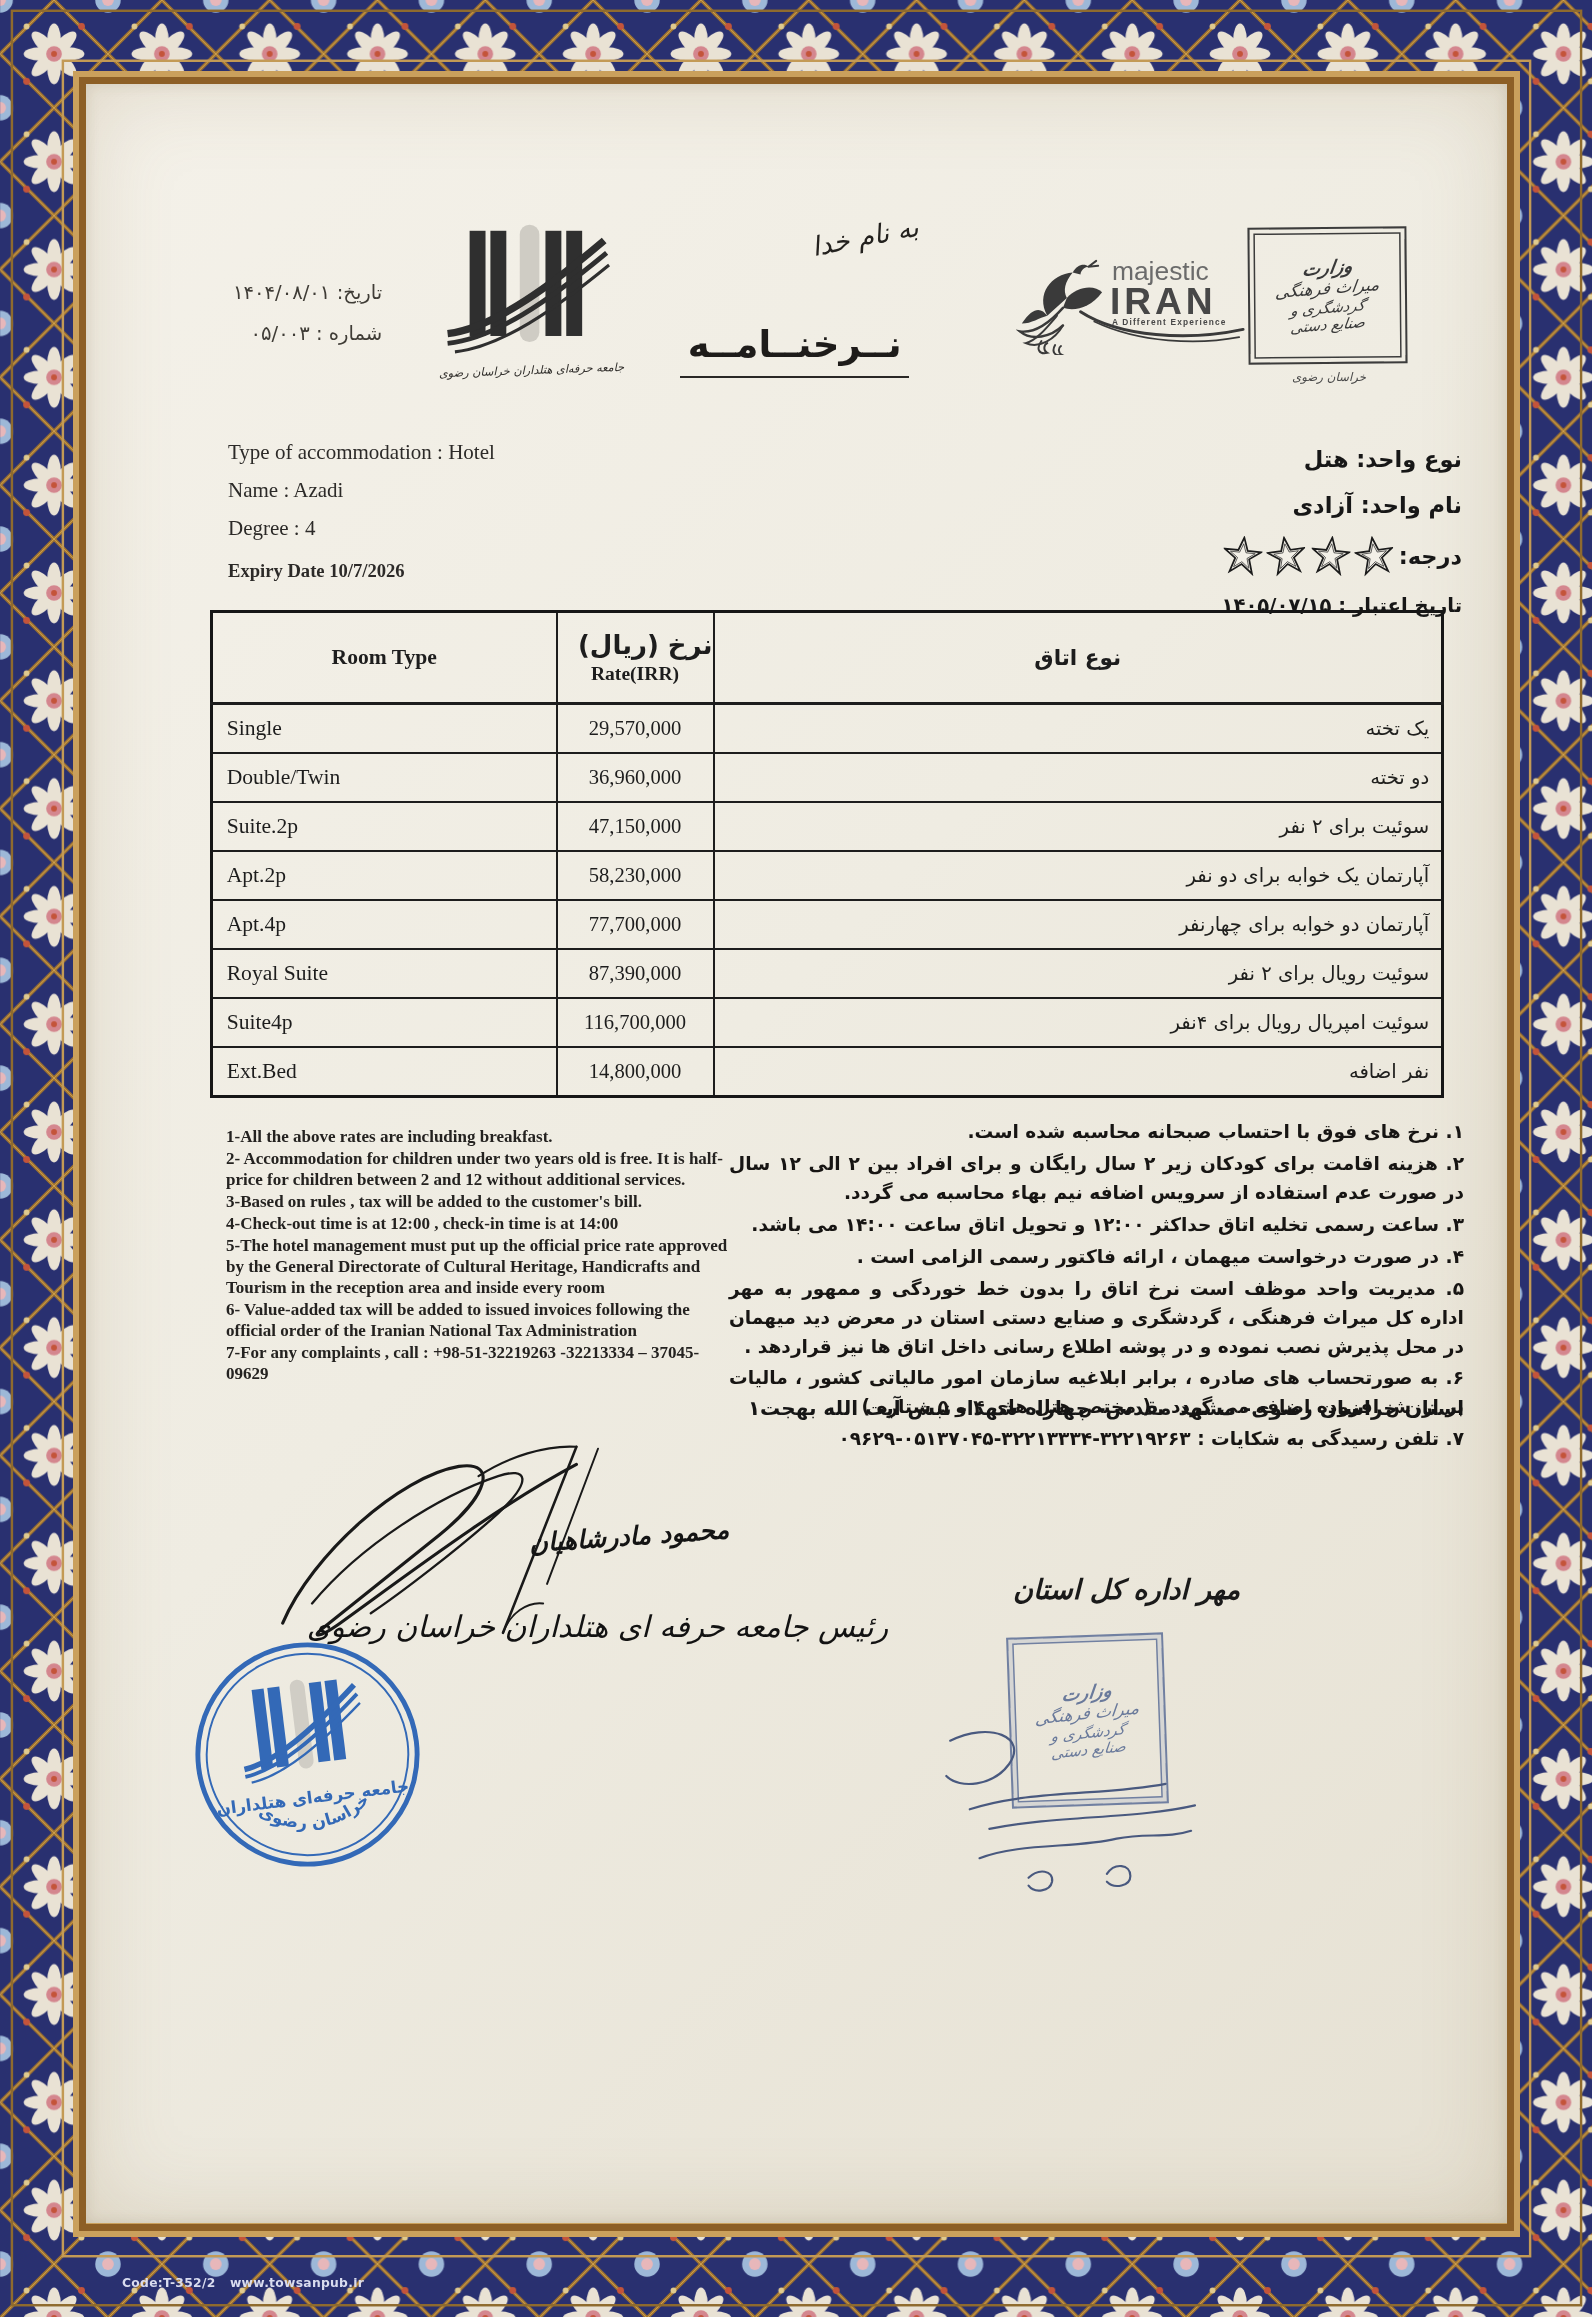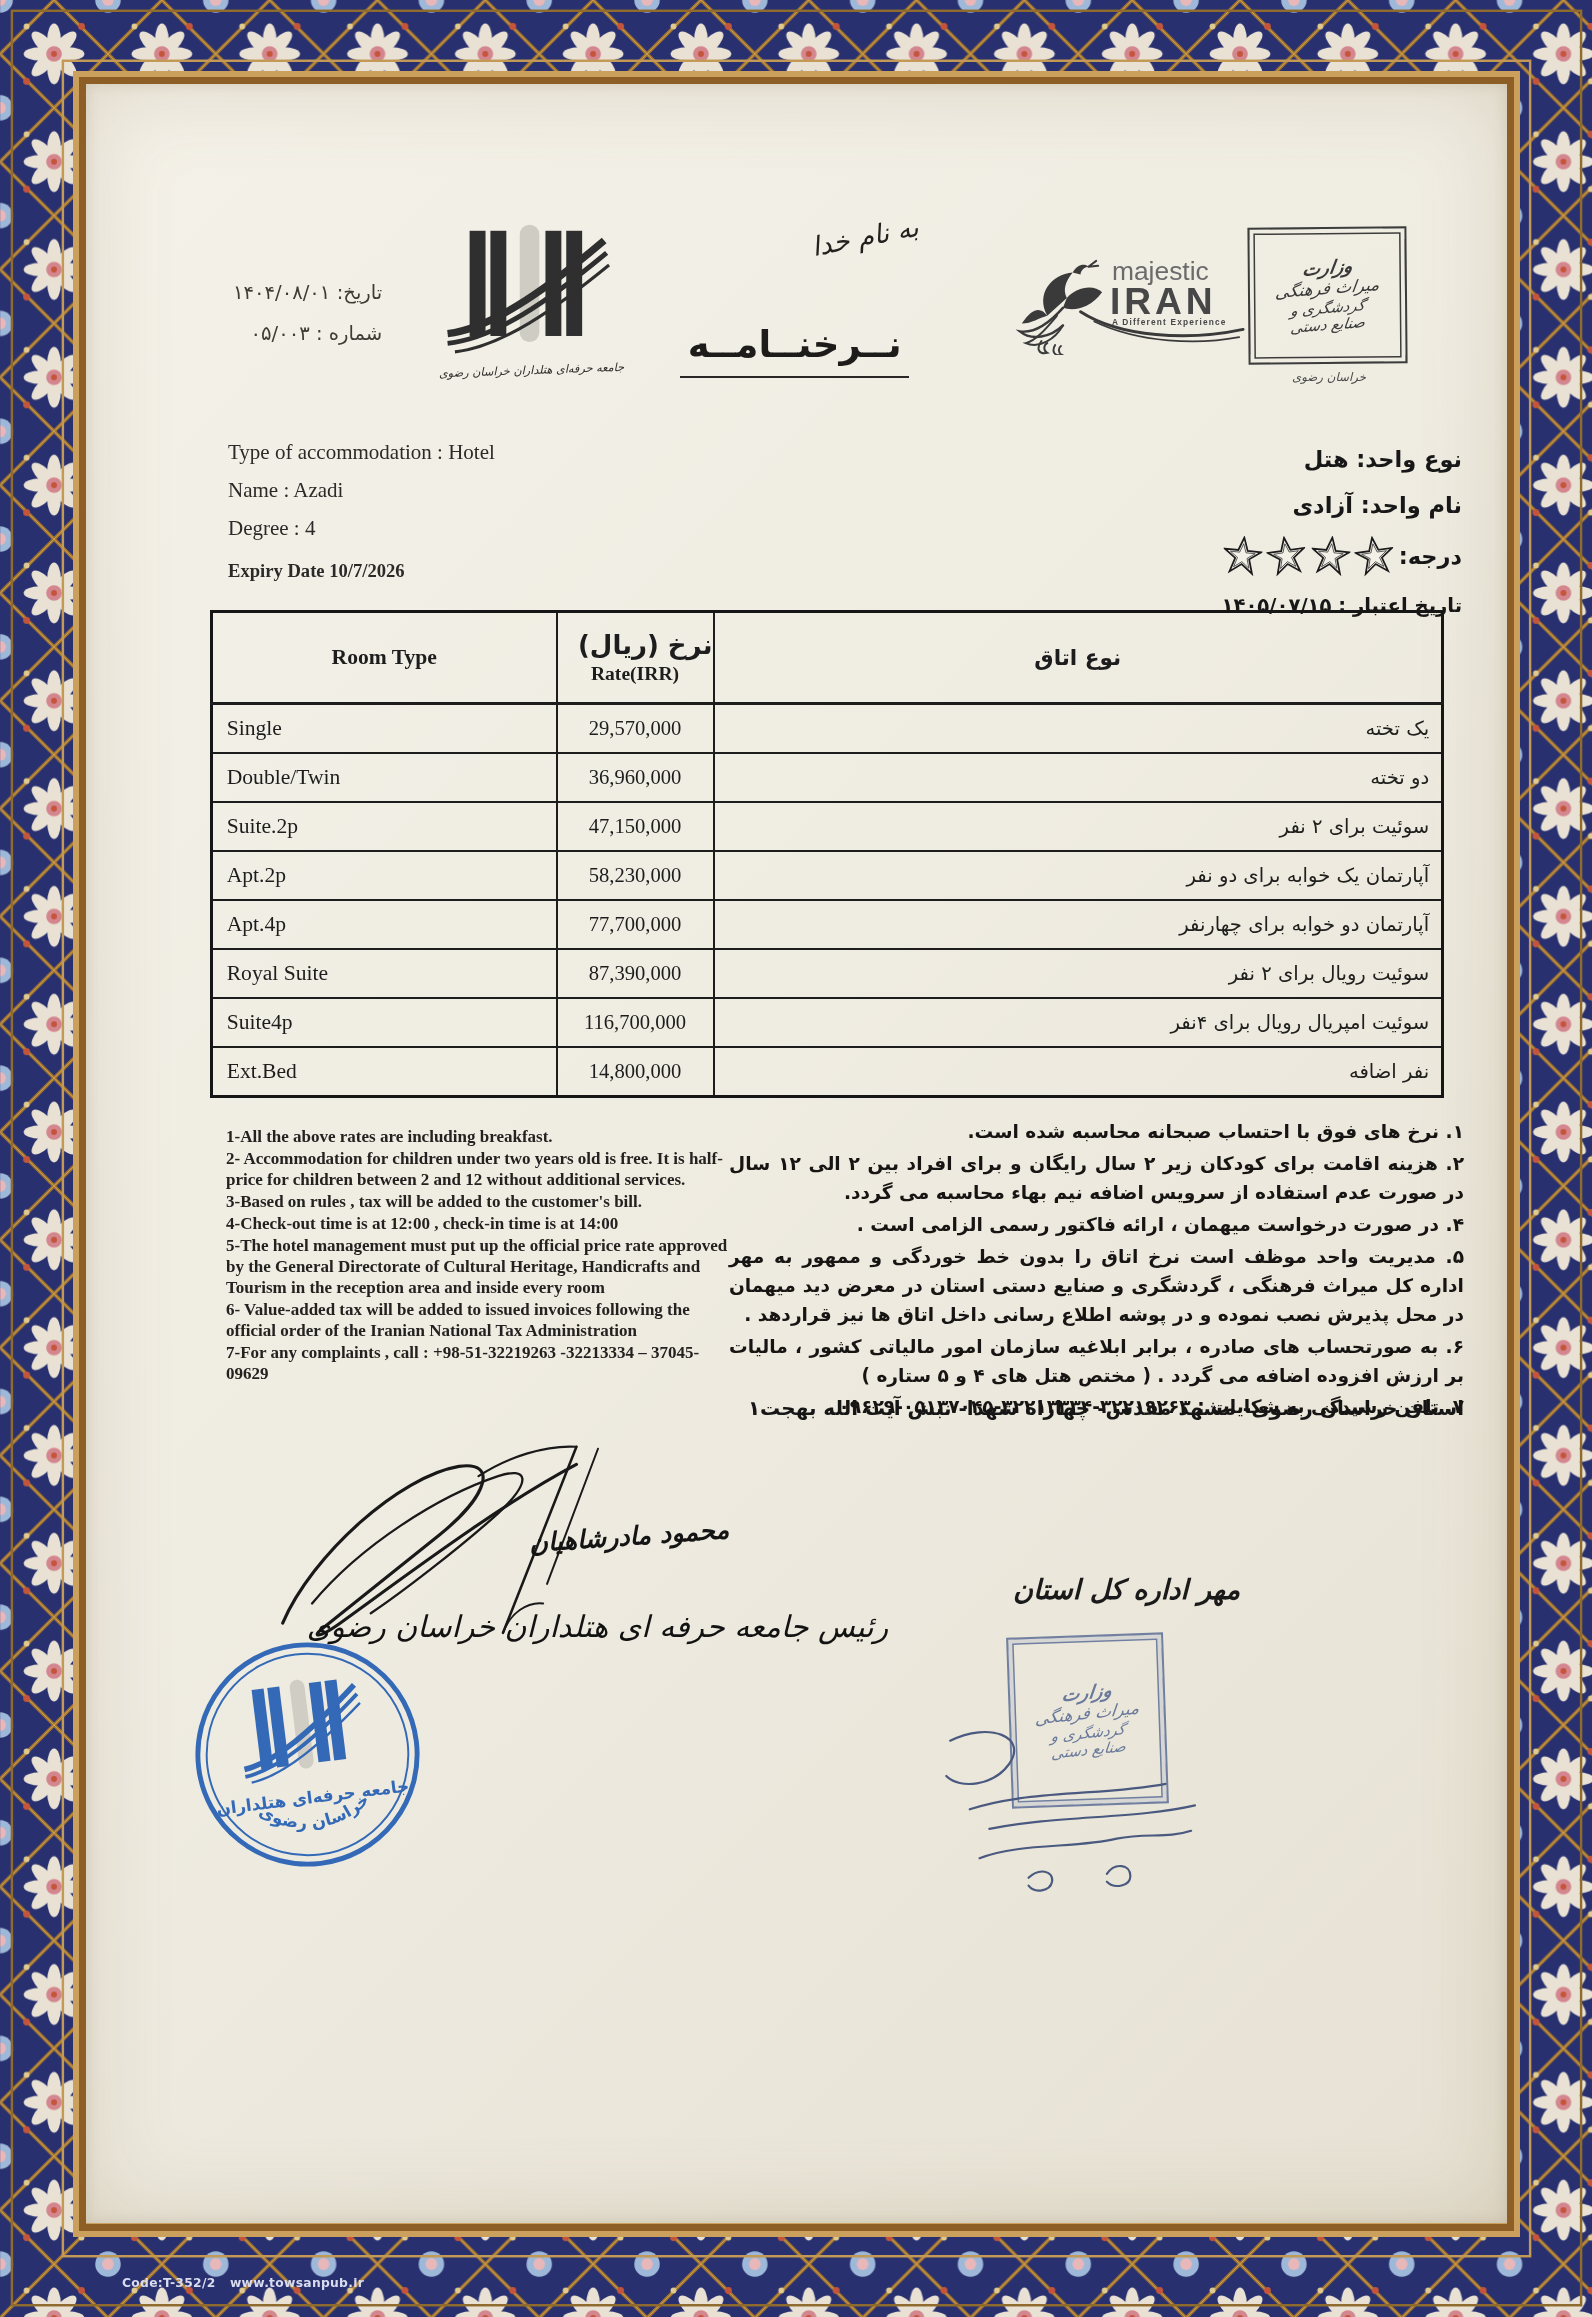--- a/index.html
+++ b/index.html
@@ -294,20 +294,21 @@
             <td class="td-rate serif">14,800,000</td>
             <td class="td-fa">نفر اضافه</td>
           </tr>
         </tbody>
       </table>
     </div>
 
     <div class="abs notes-fa fa">
       <p>۱. نرخ های فوق با احتساب صبحانه محاسبه شده است.</p>
       <p>۲. هزینه اقامت برای کودکان زیر ۲ سال رایگان و برای افراد بین ۲ الی ۱۲ سال در صورت عدم استفاده از سرویس اضافه نیم بهاء محاسبه می گردد.</p>
+      <p>۳. ساعت رسمی تخلیه اتاق حداکثر ۱۲:۰۰ و تحویل اتاق ساعت ۱۴:۰۰ می باشد.</p>
       <p>۴. در صورت درخواست میهمان ، ارائه فاکتور رسمی الزامی است .</p>
       <p>۵. مدیریت واحد موظف است نرخ اتاق را بدون خط خوردگی و ممهور به مهر اداره کل میراث فرهنگی ، گردشگری و صنایع دستی استان در معرض دید میهمان در محل پذیرش نصب نموده و در پوشه اطلاع رسانی داخل اتاق ها نیز قراردهد .</p>
       <p>۶. به صورتحساب های صادره ، برابر ابلاغیه سازمان امور مالیاتی کشور ، مالیات بر ارزش افزوده اضافه می گردد . ( مختص هتل های ۴ و ۵ ستاره )</p>
       <p>۷. تلفن رسیدگی به شکایات : ۳۲۲۱۹۲۶۳-۳۲۲۱۳۳۳۴-۰۵۱۳۷۰۴۵-۰۹۶۲۹</p>
     </div>
 
     <div class="abs notes-en serif">
       <p>1-All the above rates are including breakfast.</p>
       <p>2- Accommodation for children under two years old is free. It is half-price for children between 2 and 12 without additional services.</p>
       <p>3-Based on rules , tax will be added to the customer's bill.</p>

